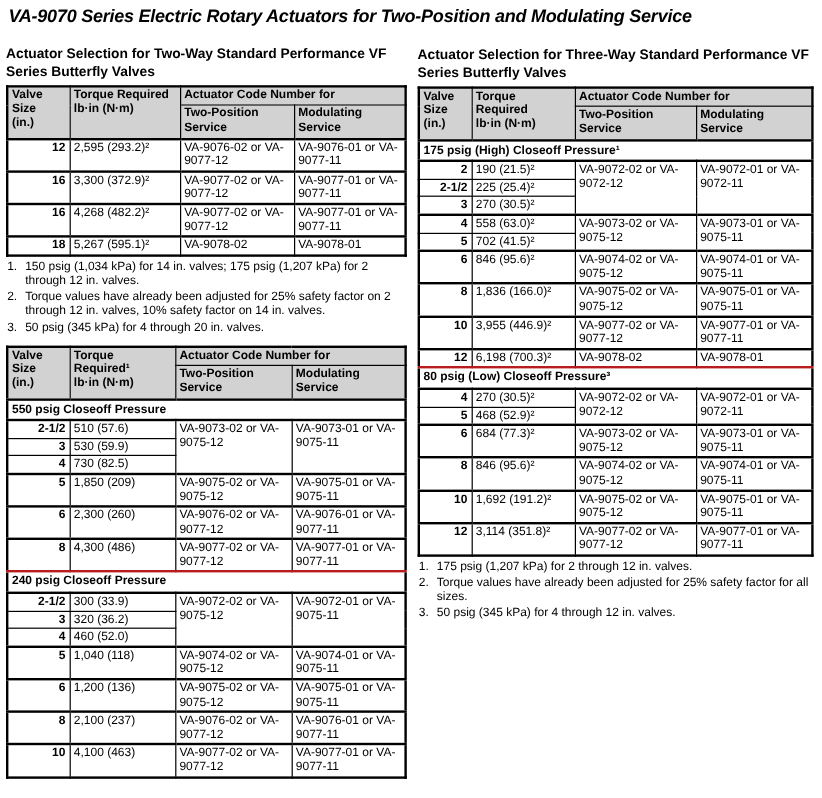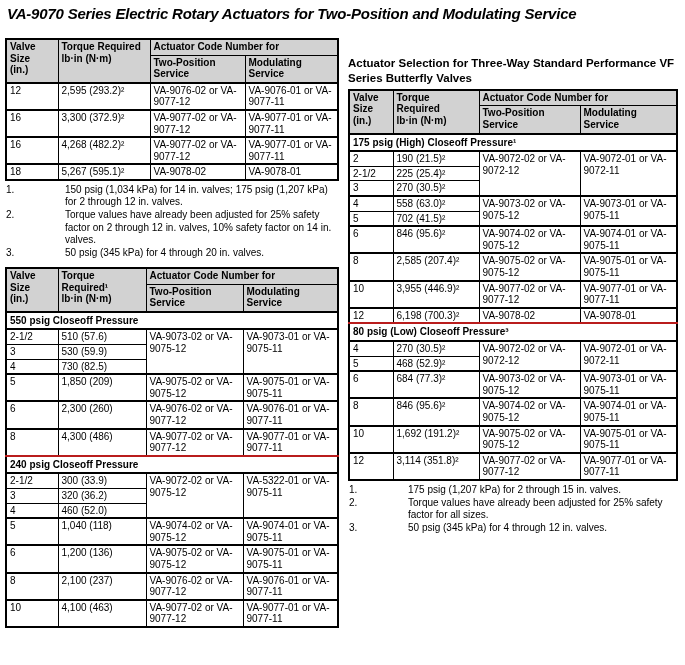--- a/index.html
+++ b/index.html
@@ -9,21 +9,21 @@
     background: #ffffff; color: #000;
     font-family: "Liberation Sans", sans-serif;
   }
   .page-title {
     position: absolute; top: 5px; left: 7px;
     font-size: 15px; font-weight: bold; font-style: italic;
     white-space: nowrap; letter-spacing: -0.2px;
   }
   .col { position: absolute; }
   #col-left  { left: 5px;  top: 38px; width: 334px; }
-  #col-right { left: 348px; top: 56px; width: 330px; }
+  #col-right { left: 348px; top: 39px; width: 330px; }
   .tbl-heading {
     font-size: 11.5px; font-weight: bold; line-height: 1.3;
     margin: 0 0 3px 0;
   }
   table {
     border-collapse: collapse; table-layout: fixed; width: 100%;
     font-size: 10px; line-height: 1.16;
     border: 2px solid #000;
   }
   th, td {
@@ -31,33 +31,34 @@
     padding: 1px 3px; overflow: hidden;
   }
   th { background: #d2d2d2; font-weight: bold; padding: 1px 3px 2px; }
   .pre { white-space: pre-line; }
   .hb { border-bottom: 2px solid #000; }
   td.section {
     font-weight: bold; border-top: 2px solid #b91c1c; border-bottom: 2px solid #000;
     padding: 2px 3px;
   }
   tr.group-start td { border-top-width: 2px; }
-  td.size { font-weight: normal; }
+  td.size { font-weight: bold; text-align: right; }
   .footnotes { font-size: 10px; line-height: 1.22; margin: 3px 0 8px 1px; }
   .fn { display: flex; margin-bottom: 1px; }
   .fn-num { width: 15px; flex: none; }
-  .fn-text { flex: 1; margin-left: 44px; }
+  .fn-text { flex: 1; }
 </style>
 </head>
 <body>
 
 <div class="page-title">VA-9070 Series Electric Rotary Actuators for Two-Position and Modulating Service</div>
 
 <div id="col-left" class="col">
   <div>
+      <div class="tbl-heading">Actuator Selection for Two-Way Standard Performance VF Series Butterfly Valves</div>
       <table>
         <colgroup>
           <col style="width: 52px;">
           <col style="width: 92px;">
           <col style="width: 95px;">
           <col style="width: 93px;">
         </colgroup>
         <thead>
           <tr>
             <th class="pre hb" rowspan="2">Valve
@@ -173,21 +174,21 @@
             <td rowspan="1">VA-9077-02 or VA-9077-12</td>
             <td rowspan="1">VA-9077-01 or VA-9077-11</td>
           </tr>
           <tr>
             <td class="section" colspan="4">240 psig Closeoff Pressure</td>
           </tr>
           <tr class="group-start">
             <td class="size">2-1/2</td>
             <td>300 (33.9)</td>
             <td rowspan="3">VA-9072-02 or VA-9075-12</td>
-            <td rowspan="3">VA-5322-01 or VA-9075-11</td>
+            <td rowspan="3">VA-9072-01 or VA-9075-11</td>
           </tr>
           <tr>
             <td class="size">3</td>
             <td>320 (36.2)</td>
           </tr>
           <tr>
             <td class="size">4</td>
             <td>460 (52.0)</td>
           </tr>
           <tr class="group-start">
@@ -273,21 +274,21 @@
             <td>702 (41.5)²</td>
           </tr>
           <tr class="group-start">
             <td class="size">6</td>
             <td>846 (95.6)²</td>
             <td rowspan="1">VA-9074-02 or VA-9075-12</td>
             <td rowspan="1">VA-9074-01 or VA-9075-11</td>
           </tr>
           <tr class="group-start">
             <td class="size">8</td>
-            <td>2,585 (207.4)²</td>
+            <td>1,836 (166.0)²</td>
             <td rowspan="1">VA-9075-02 or VA-9075-12</td>
             <td rowspan="1">VA-9075-01 or VA-9075-11</td>
           </tr>
           <tr class="group-start">
             <td class="size">10</td>
             <td>3,955 (446.9)²</td>
             <td rowspan="1">VA-9077-02 or VA-9077-12</td>
             <td rowspan="1">VA-9077-01 or VA-9077-11</td>
           </tr>
           <tr class="group-start">
@@ -331,21 +332,21 @@
             <td class="size">12</td>
             <td>3,114 (351.8)²</td>
             <td rowspan="1">VA-9077-02 or VA-9077-12</td>
             <td rowspan="1">VA-9077-01 or VA-9077-11</td>
           </tr>
         </tbody>
       </table>
       <div class="footnotes">
         <div class="fn">
           <span class="fn-num">1.</span>
-          <span class="fn-text">175 psig (1,207 kPa) for 2 through 15 in. valves.</span>
+          <span class="fn-text">175 psig (1,207 kPa) for 2 through 12 in. valves.</span>
         </div>
         <div class="fn">
           <span class="fn-num">2.</span>
           <span class="fn-text">Torque values have already been adjusted for 25% safety factor for all sizes.</span>
         </div>
         <div class="fn">
           <span class="fn-num">3.</span>
           <span class="fn-text">50 psig (345 kPa) for 4 through 12 in. valves.</span>
         </div>
       </div>

